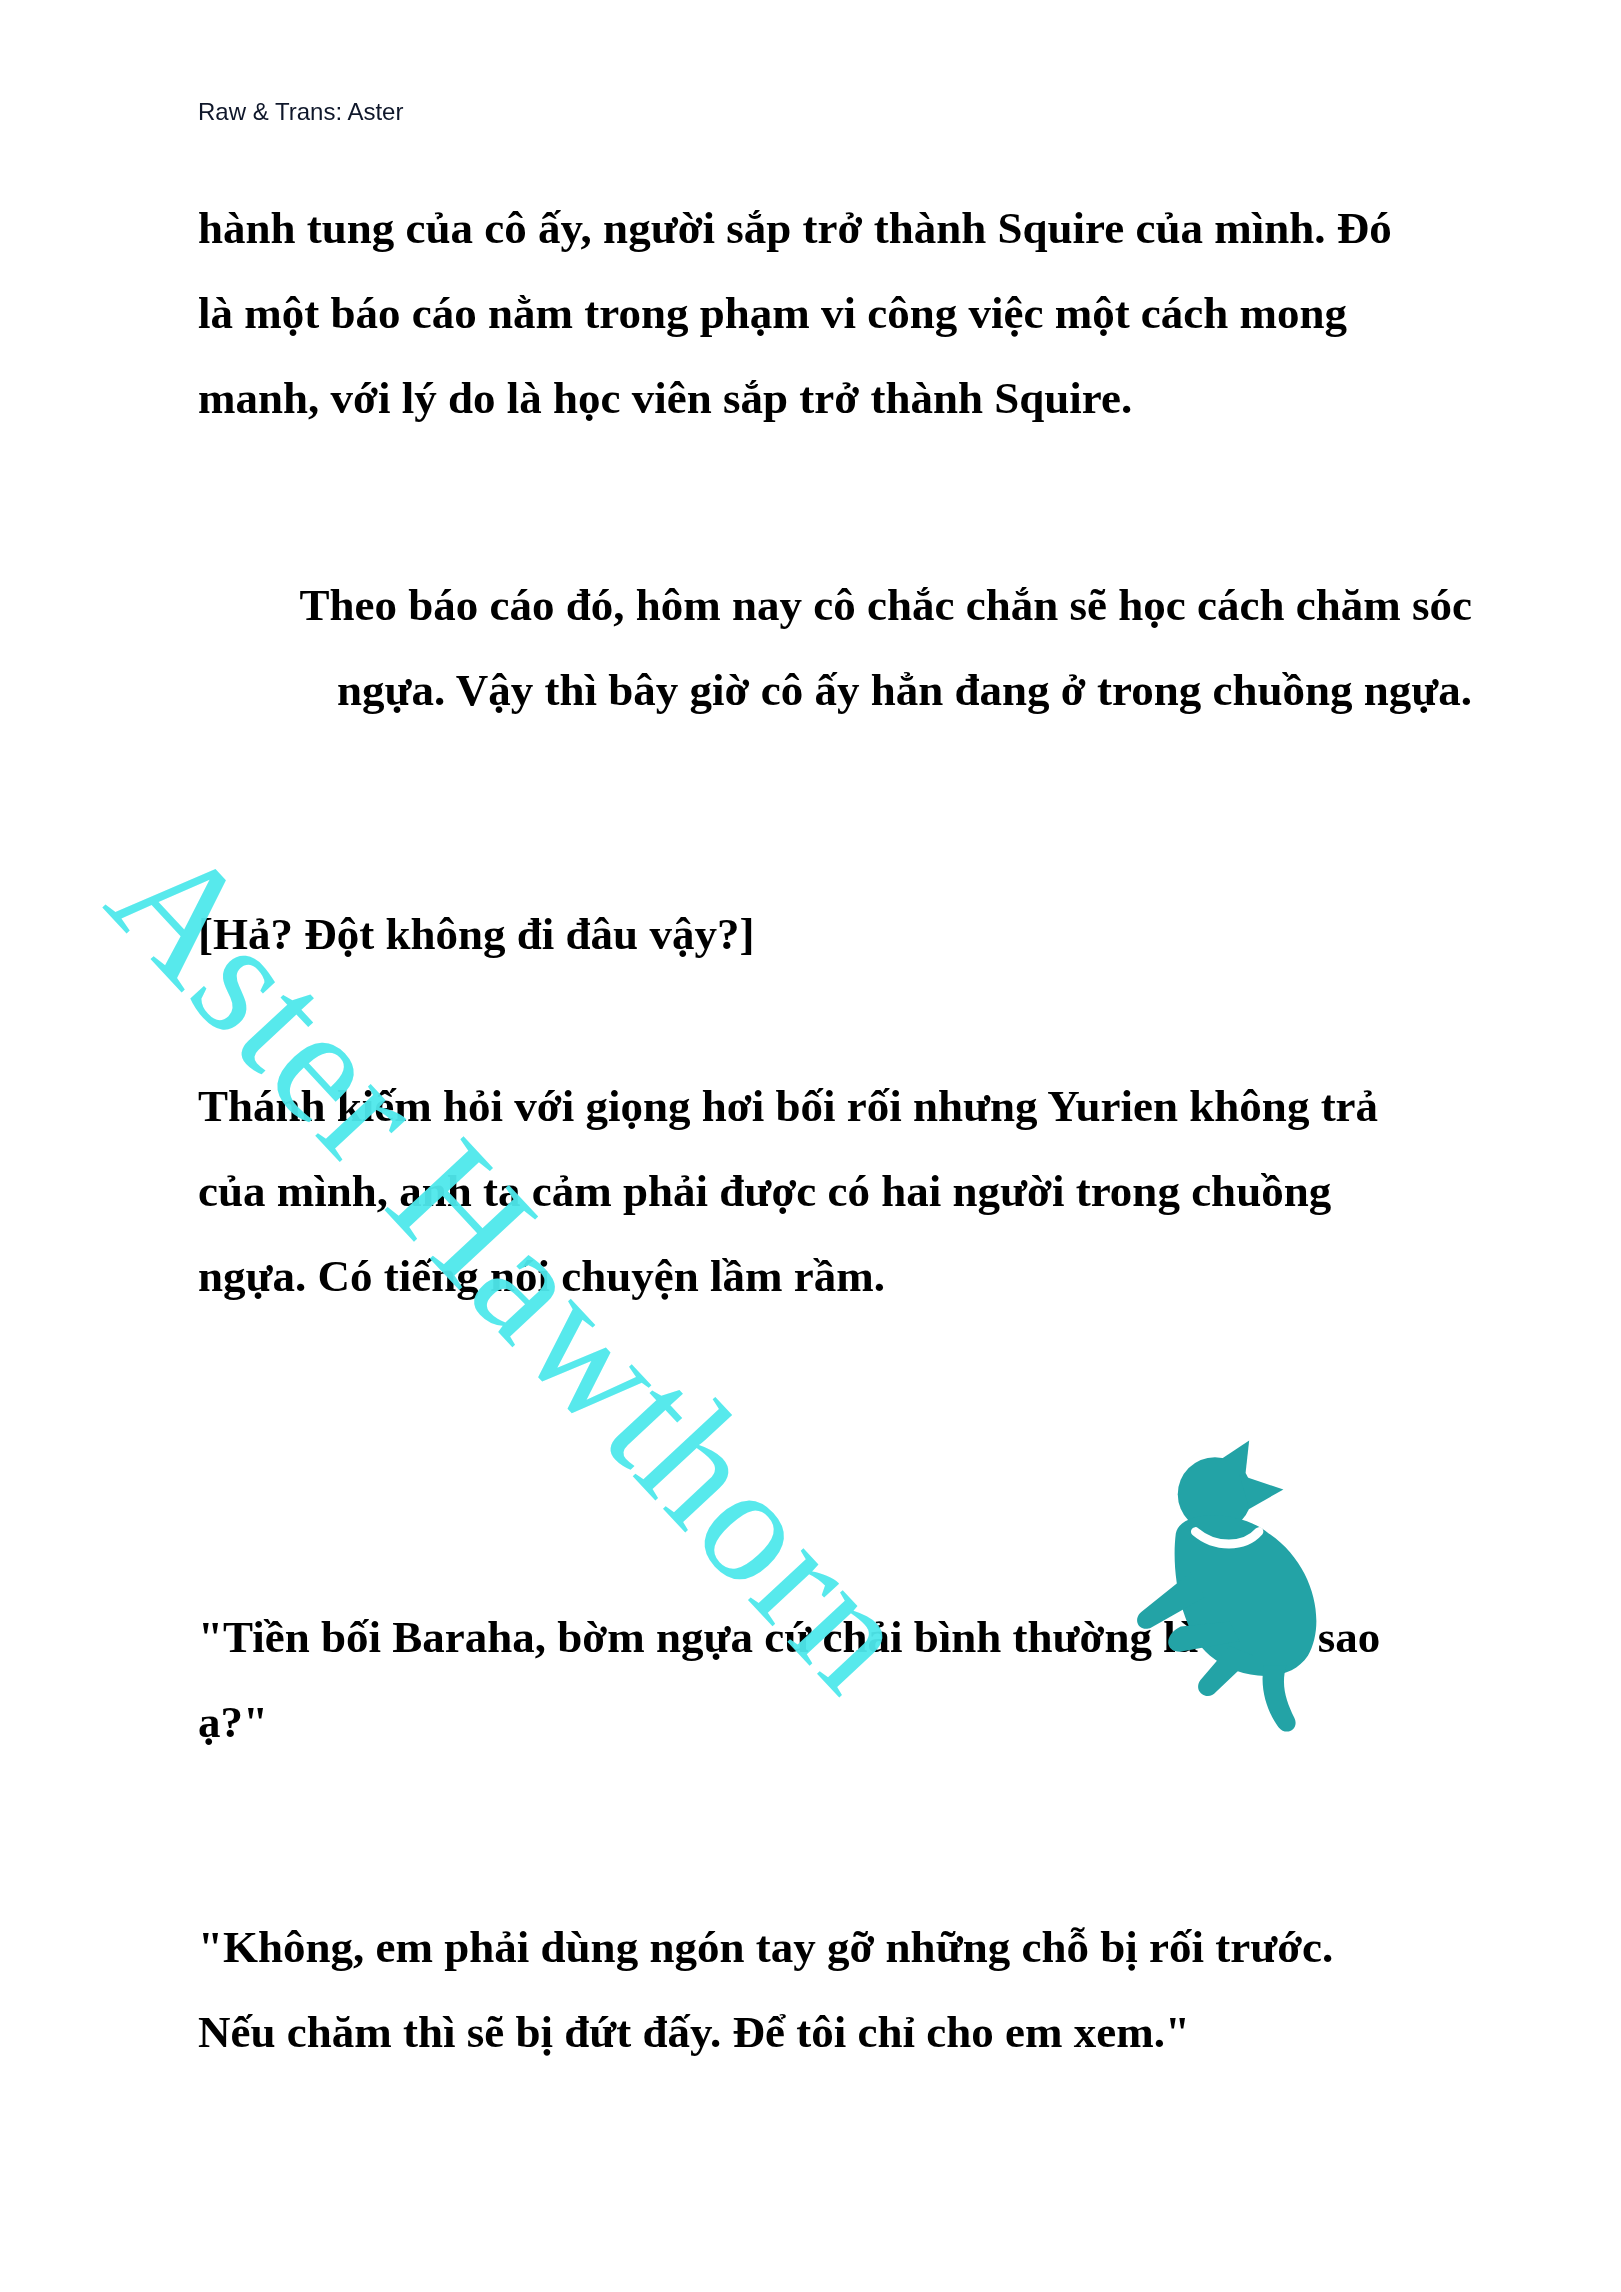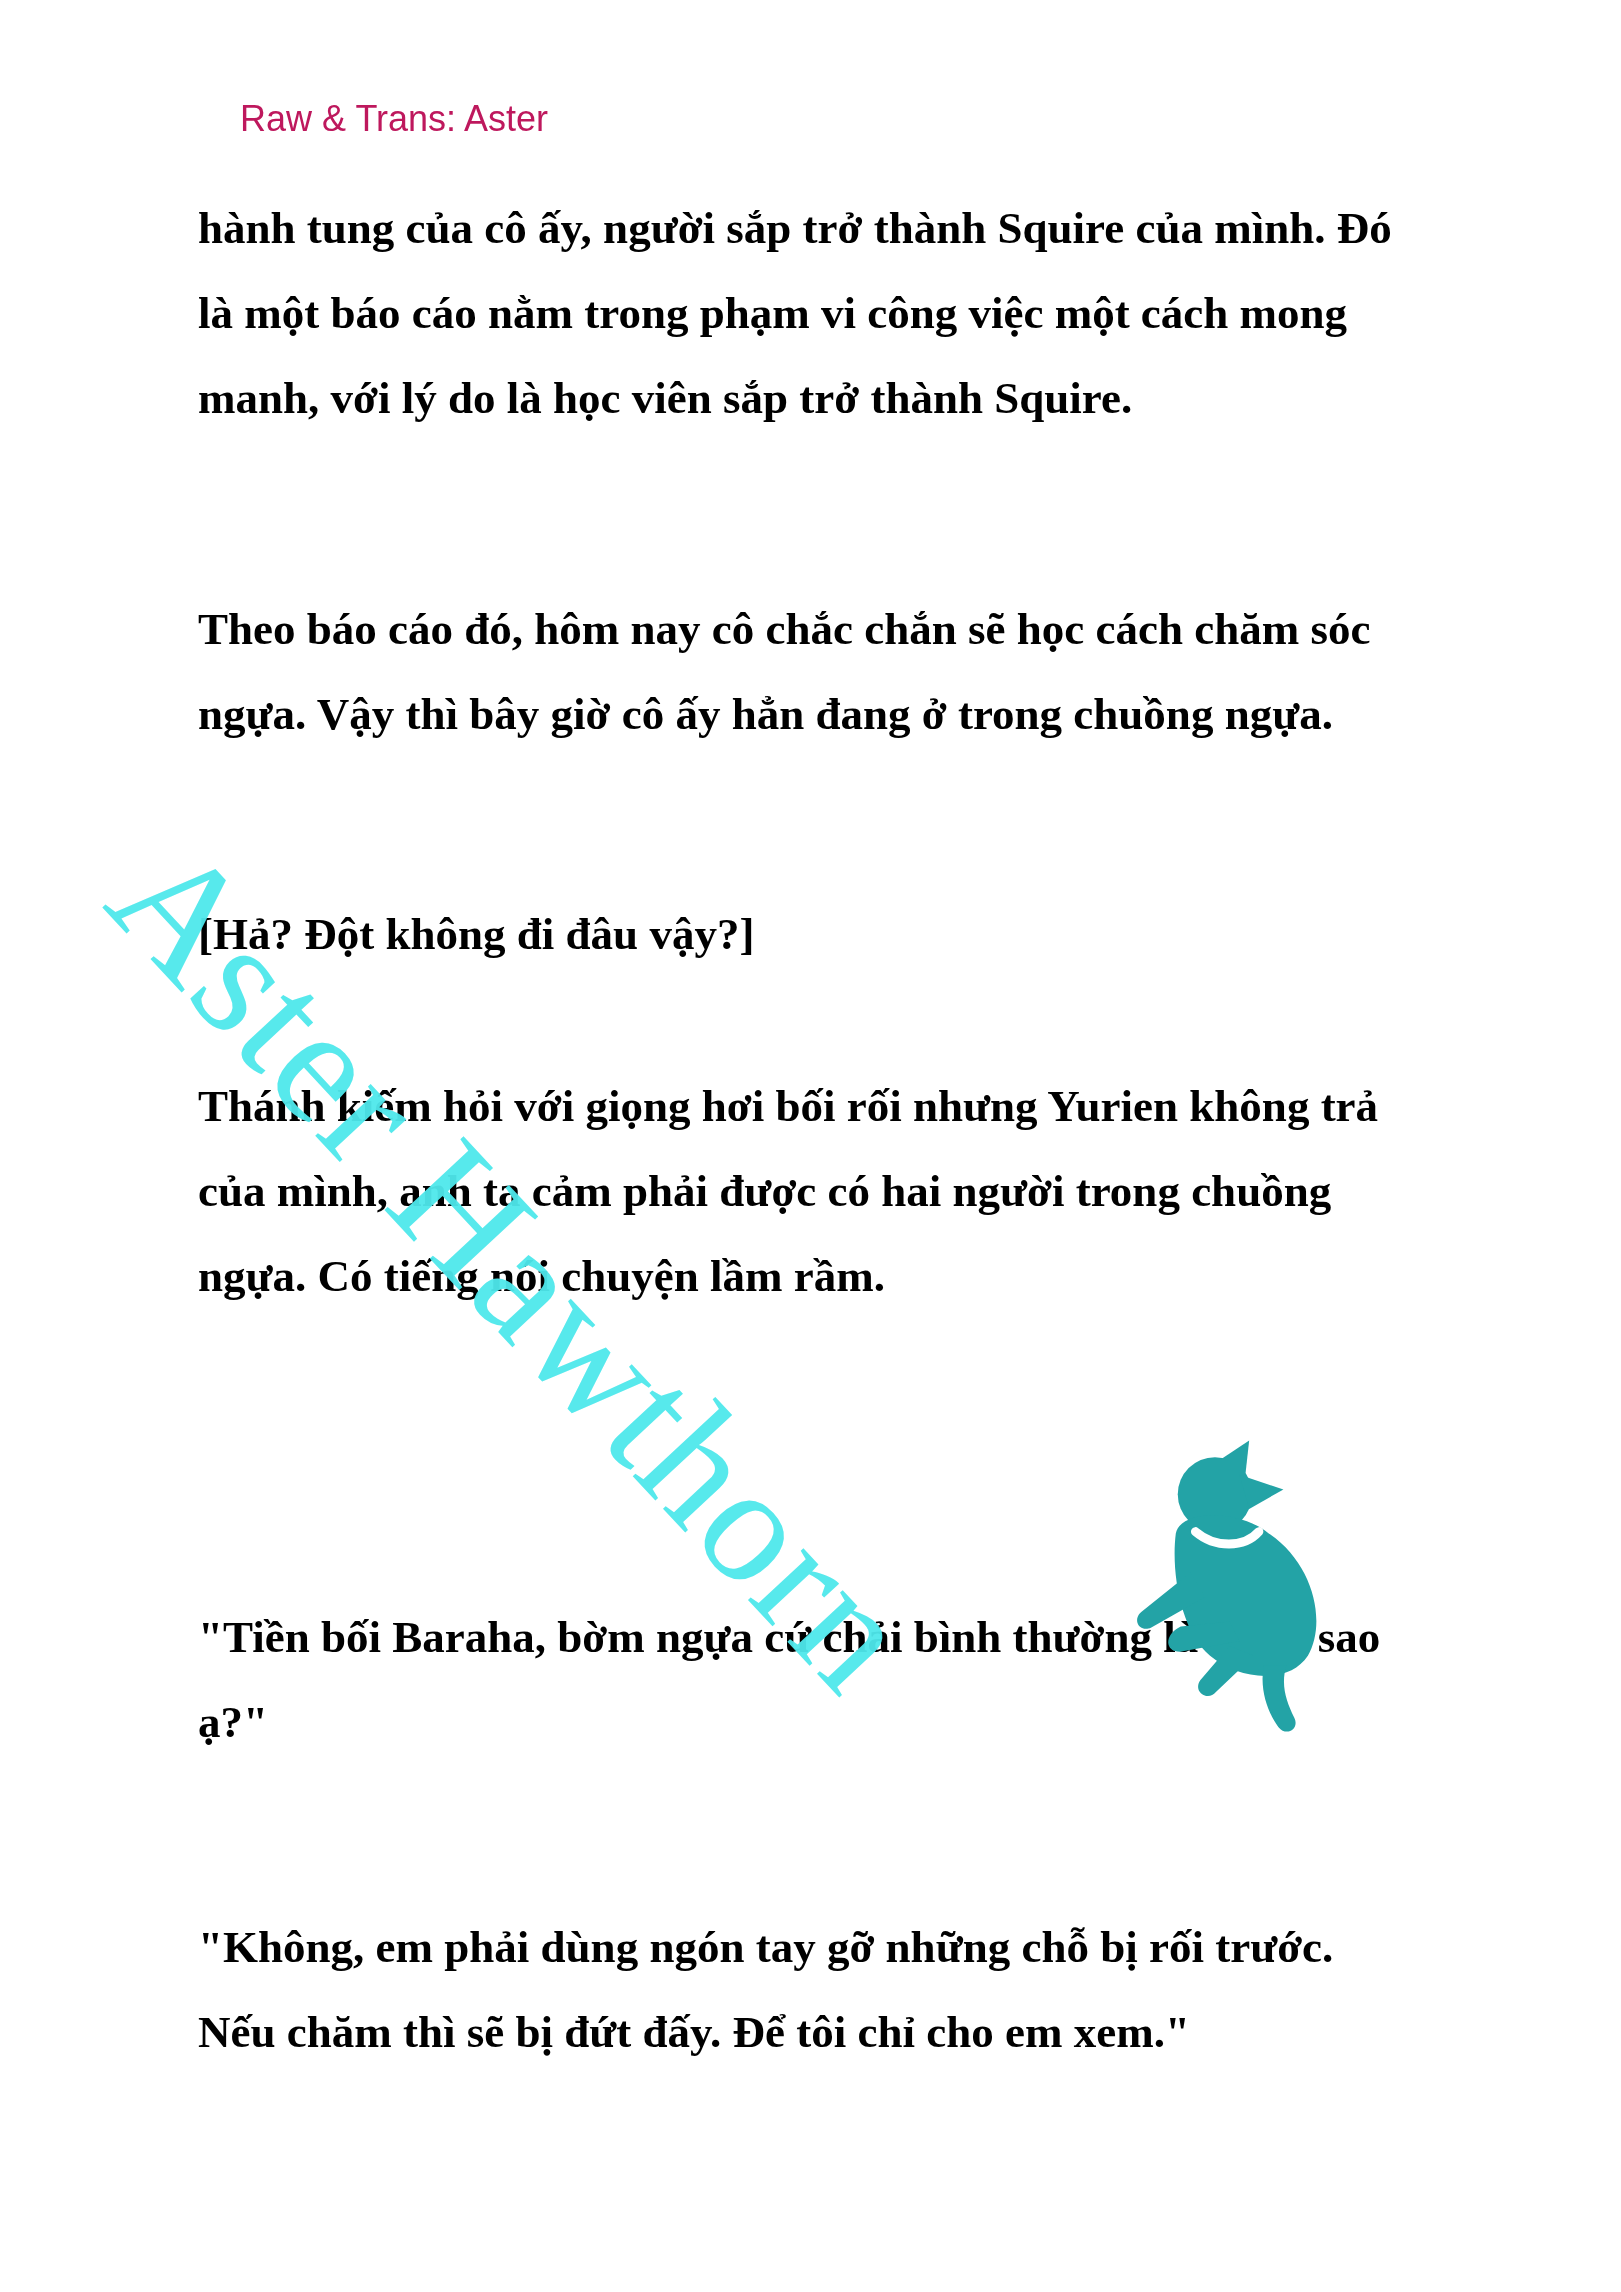--- a/index.html
+++ b/index.html
@@ -3,21 +3,21 @@
 <meta charset="utf-8">
 <style>
   html, body { margin: 0; padding: 0; background: #ffffff; }
   body {
     width: 1621px; height: 2293px; position: relative; overflow: hidden;
     font-family: "Liberation Serif", "DejaVu Serif", serif; color: #000;
   }
   .header {
     position: absolute; left: 198px; top: 98px;
     font-family: "Liberation Sans", "DejaVu Sans", sans-serif;
-    font-size: 36px; color: #be185d; margin-left: 42px;
+    font-size: 24px; color: #0f172a;
   }
   .para {
     position: absolute; left: 198px; width: 1274px;
     font-size: 45px; line-height: 85px; margin: 0;
     white-space: nowrap;
     font-weight: bold;
   }
   .line { display: block; }
   .watermark {
     position: absolute; left: 211px; top: 804px;
@@ -32,21 +32,21 @@
 <body>
 
 <div class="header">Raw &amp; Trans: Aster</div>
 
 <div class="para" style="top:186px;">
   <span class="line">hành tung của cô ấy, người sắp trở thành Squire của mình. Đó</span>
   <span class="line">là một báo cáo nằm trong phạm vi công việc một cách mong</span>
   <span class="line">manh, với lý do là học viên sắp trở thành Squire.</span>
 </div>
 
-<div class="para" style="top:587px;">
+<div class="para" style="top:563px;text-align:right;">
   <span class="line">Theo báo cáo đó, hôm nay cô chắc chắn sẽ học cách chăm sóc</span>
   <span class="line">ngựa. Vậy thì bây giờ cô ấy hẳn đang ở trong chuồng ngựa.</span>
 </div>
 
 <div class="para" style="top:892px;">
   <span class="line">[Hả? Đột không đi đâu vậy?]</span>
 </div>
 
 <div class="para" style="top:1064px;">
   <span class="line">Thánh kiếm hỏi với giọng hơi bối rối nhưng Yurien không trả</span>

